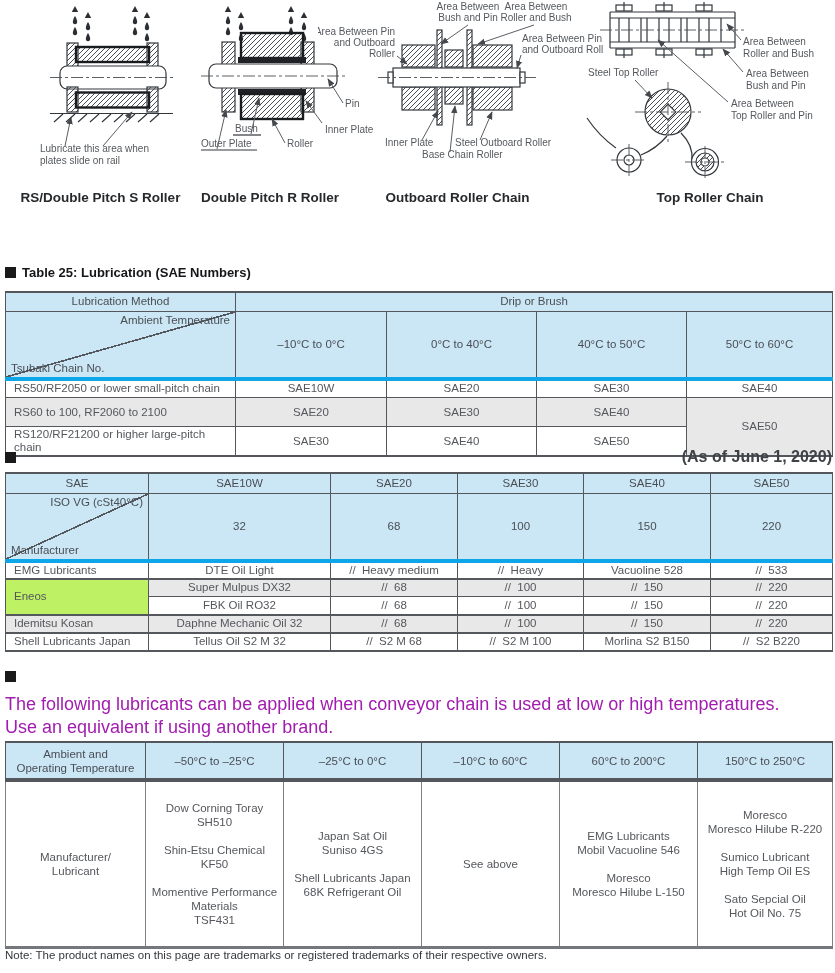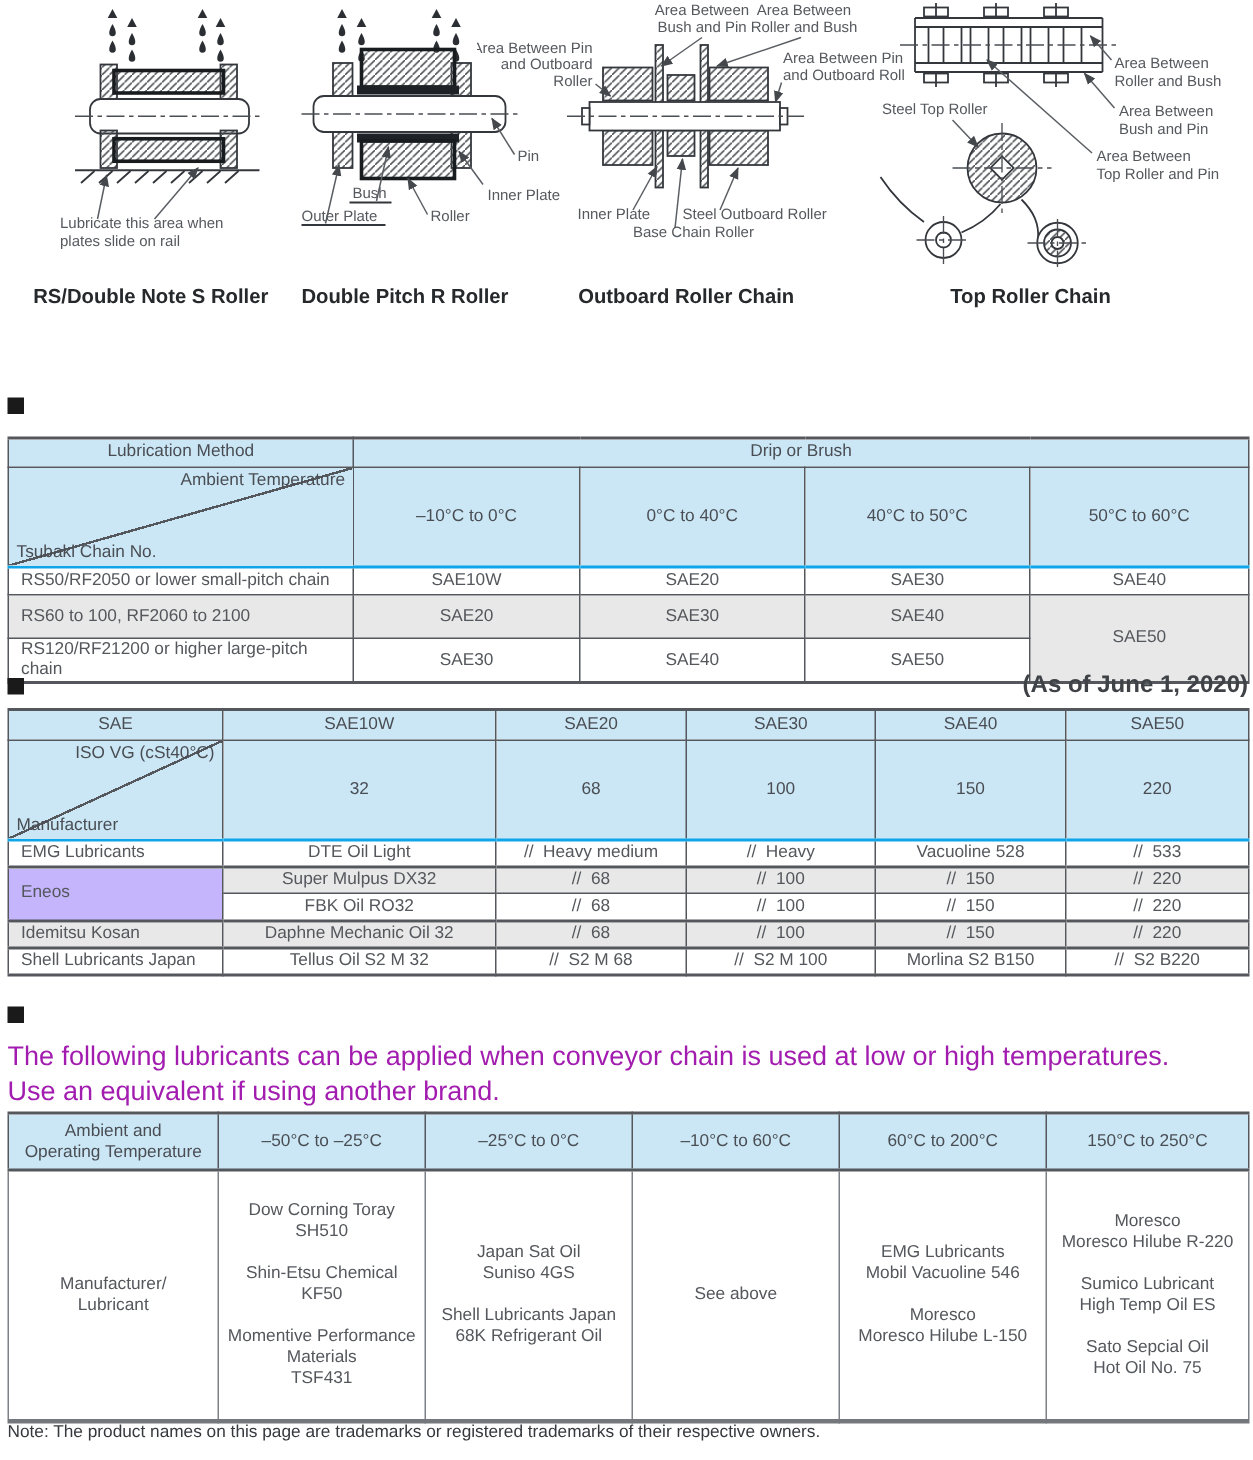--- a/index.html
+++ b/index.html
@@ -24,21 +24,21 @@
 
   .intro { position:absolute; left:5px; width:827px; font-size:18px; color:#a21caf; }
 
   
   table.lub { position:absolute; left:5px; border-collapse:collapse; table-layout:fixed;
               font-size:11.5px; color:#54575c;
               border-top:2px solid #54575c; border-bottom:2px solid #54575c; }
   table.lub td { border:1px solid #54575c; text-align:center; vertical-align:middle;
                  padding:1px 4px; line-height:13px; white-space:pre-wrap; overflow:hidden; }
   table.lub tr.hdr td { background:#cbe7f5; color:#4a4e54; }
-  table.lub tr.hdrlast td { border-bottom:2px solid #0ea5e9; }
+  table.lub tr.hdrlast td { border-bottom:4px solid #0ea5e9; }
   table.lub td.left { text-align:left; padding-left:8px; }
   table.lub td.gray, table.lub tr.gray td { background:#e8e8e8; }
   table.lub tr.groupline td { border-top-width:2px; }
   table.lub tr.thinline td { border-top-color:#8d9196; }
 
   td.diagcell { position:relative; padding:0 !important; }
   td.diagcell .slash { position:absolute; inset:0;
       background:linear-gradient(to bottom right, transparent calc(50% - 0.8px),
                  #54575c calc(50% - 0.8px), #54575c calc(50% + 0.8px),
                  transparent calc(50% + 0.8px)); }
@@ -208,28 +208,29 @@
     <path class="leader" d="M143,102 L73,40"></path>
     <text x="3" y="76">Steel Top Roller</text>
     <text x="158" y="45">Area Between</text>
     <text x="158" y="57">Roller and Bush</text>
     <text x="161" y="77">Area Between</text>
     <text x="161" y="89">Bush and Pin</text>
     <text x="146" y="107">Area Between</text>
     <text x="146" y="119">Top Roller and Pin</text>
   </svg>
 
-  <div class="diag-title" style="left:8px;width:185px">RS/Double Note S Roller</div>
+  <div class="diag-title" style="left:8px;width:185px">RS/Double Pitch S Roller</div>
   <div class="diag-title" style="left:185px;width:170px">Double Pitch R Roller</div>
   <div class="diag-title" style="left:370px;width:175px">Outboard Roller Chain</div>
-  <div class="diag-title" style="left:602px;width:170px">Top Roller Chain</div>
+  <div class="diag-title" style="left:625px;width:170px">Top Roller Chain</div>
 </div>
 
 <div class="section-heading" style="top:265px">
   <span class="sq"></span>
+  <span>Table 25: Lubrication (SAE Numbers)</span>
 </div>
 
 <table class="lub t25" style="top:291px">
   <colgroup>
       <col style="width:230px">
       <col style="width:151px">
       <col style="width:150px">
       <col style="width:150px">
       <col style="width:146px">
     </colgroup>
@@ -309,21 +310,21 @@
   </tr>
   <tr style="height:18px">
     <td class="left">EMG Lubricants</td>
     <td>DTE Oil Light</td>
     <td>//  Heavy medium</td>
     <td>//  Heavy</td>
     <td>Vacuoline 528</td>
     <td>//  533</td>
   </tr>
   <tr class="gray groupline" style="height:18px">
-    <td rowspan="2" class="left" style="background:#c4b5fd">Eneos</td>
+    <td rowspan="2" class="left" style="background:#bef264">Eneos</td>
     <td>Super Mulpus DX32</td>
     <td>//  68</td>
     <td>//  100</td>
     <td>//  150</td>
     <td>//  220</td>
   </tr>
   <tr class="thinline" style="height:18px">
     <td>FBK Oil RO32</td>
     <td>//  68</td>
     <td>//  100</td>

